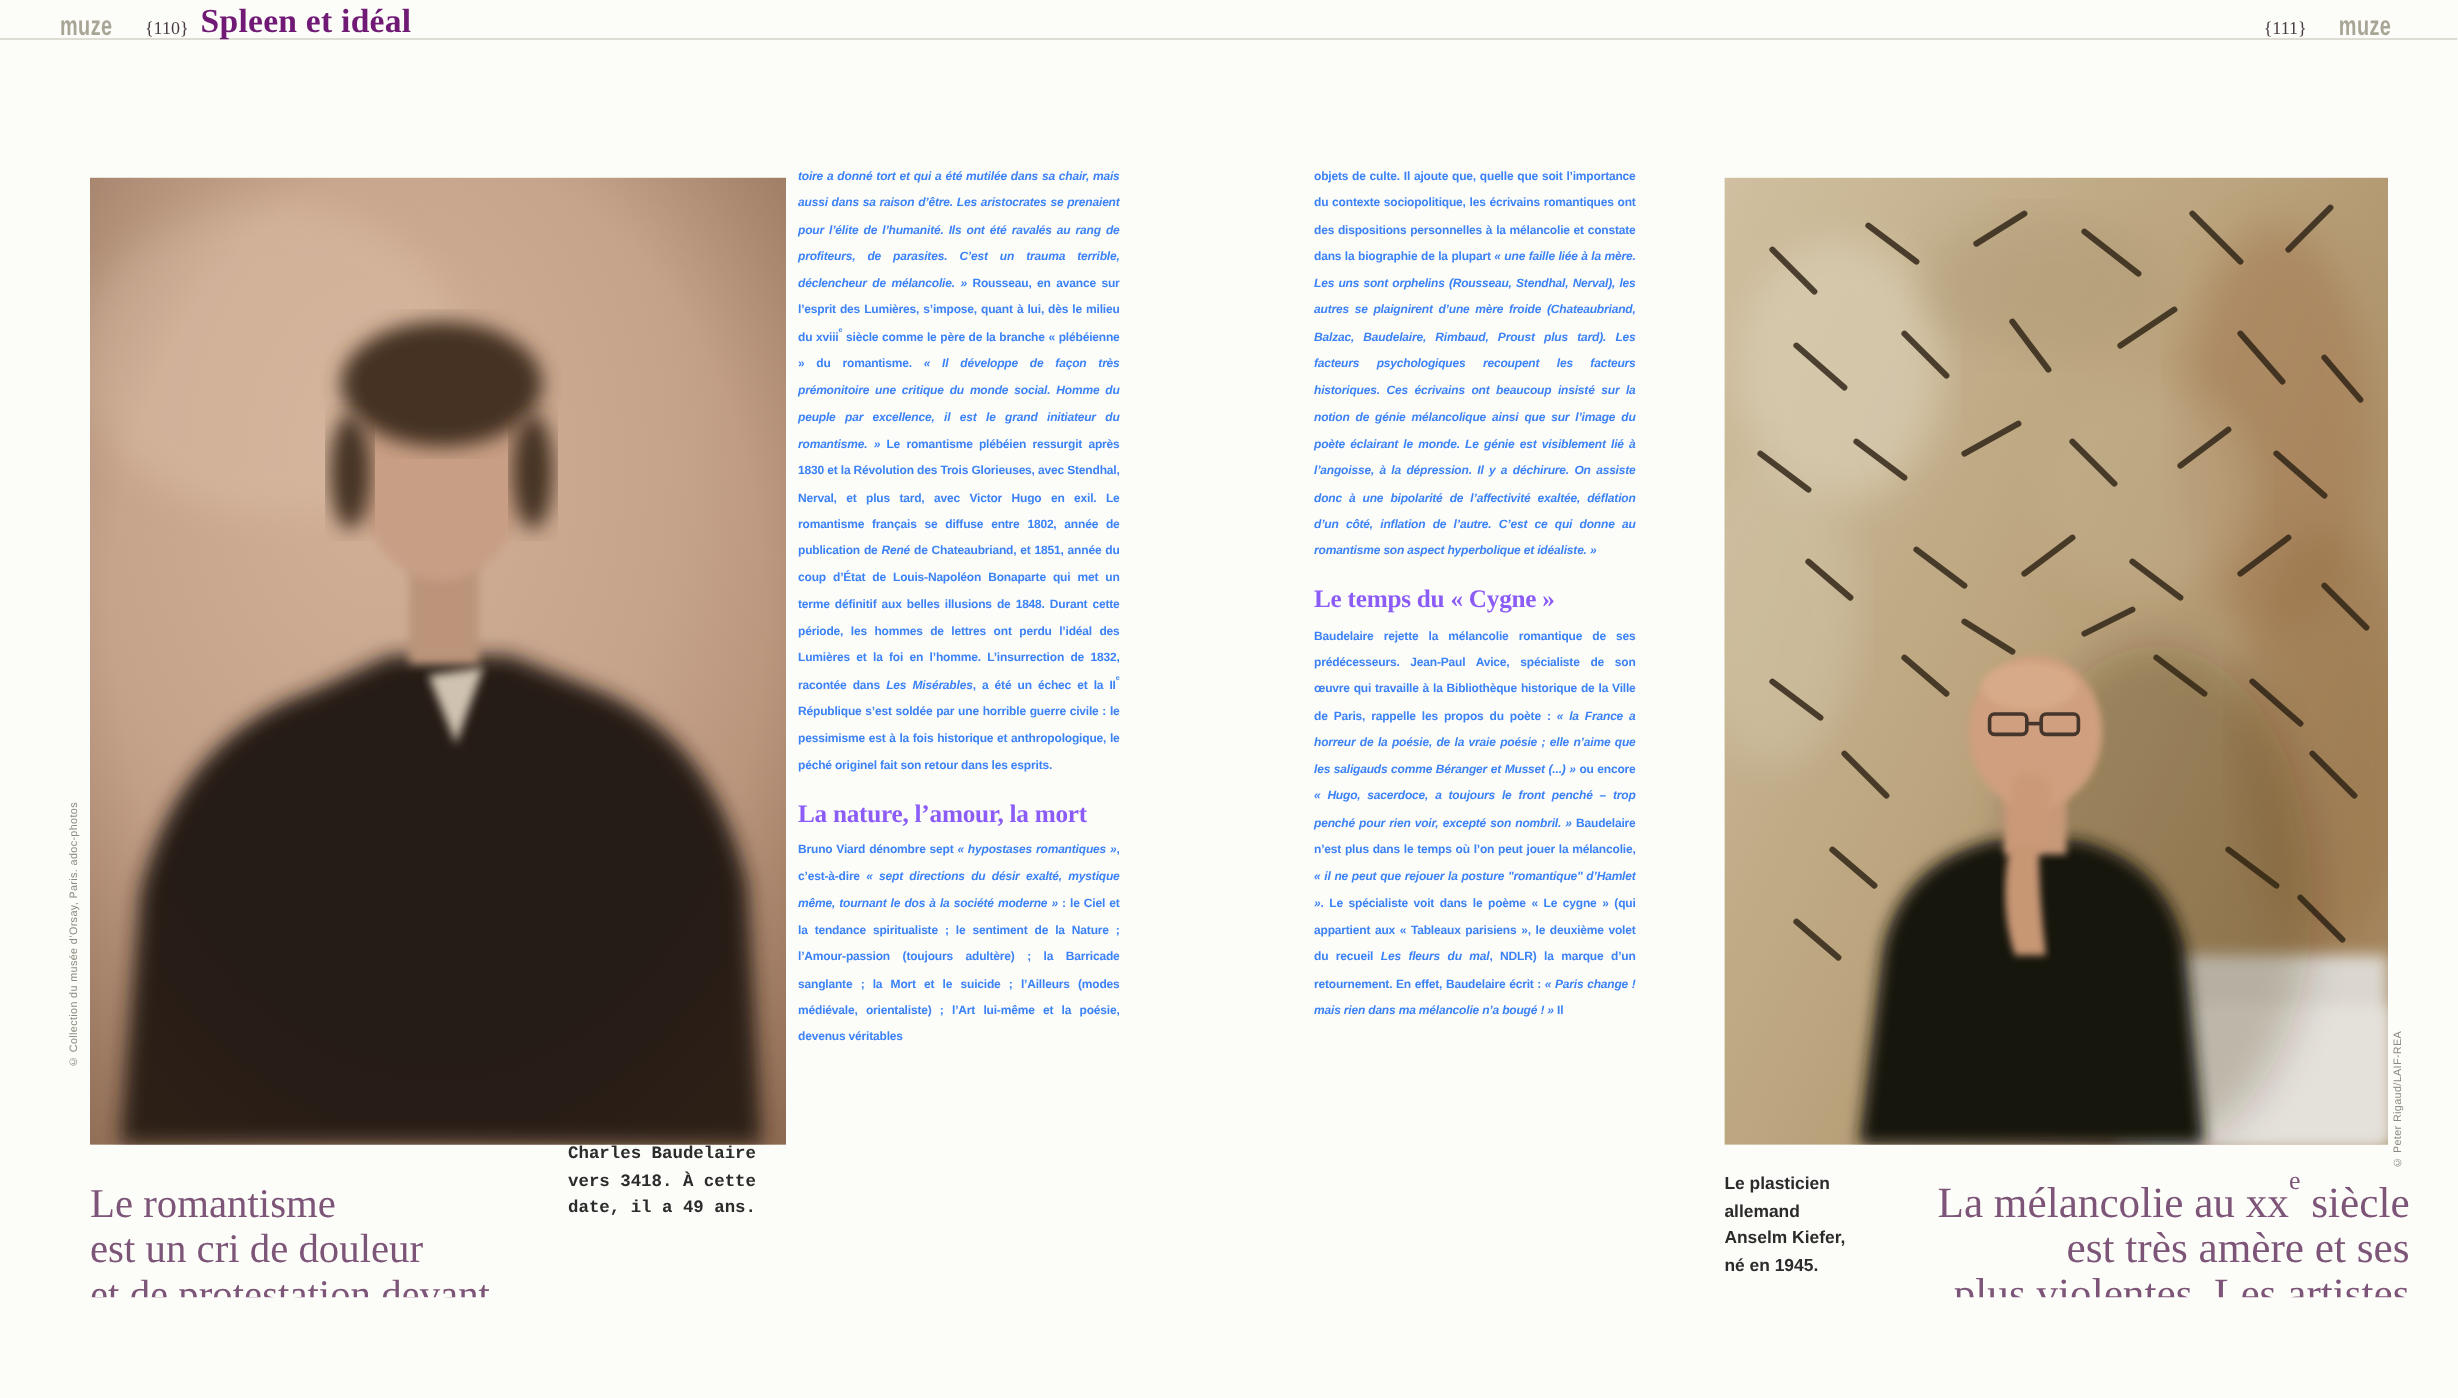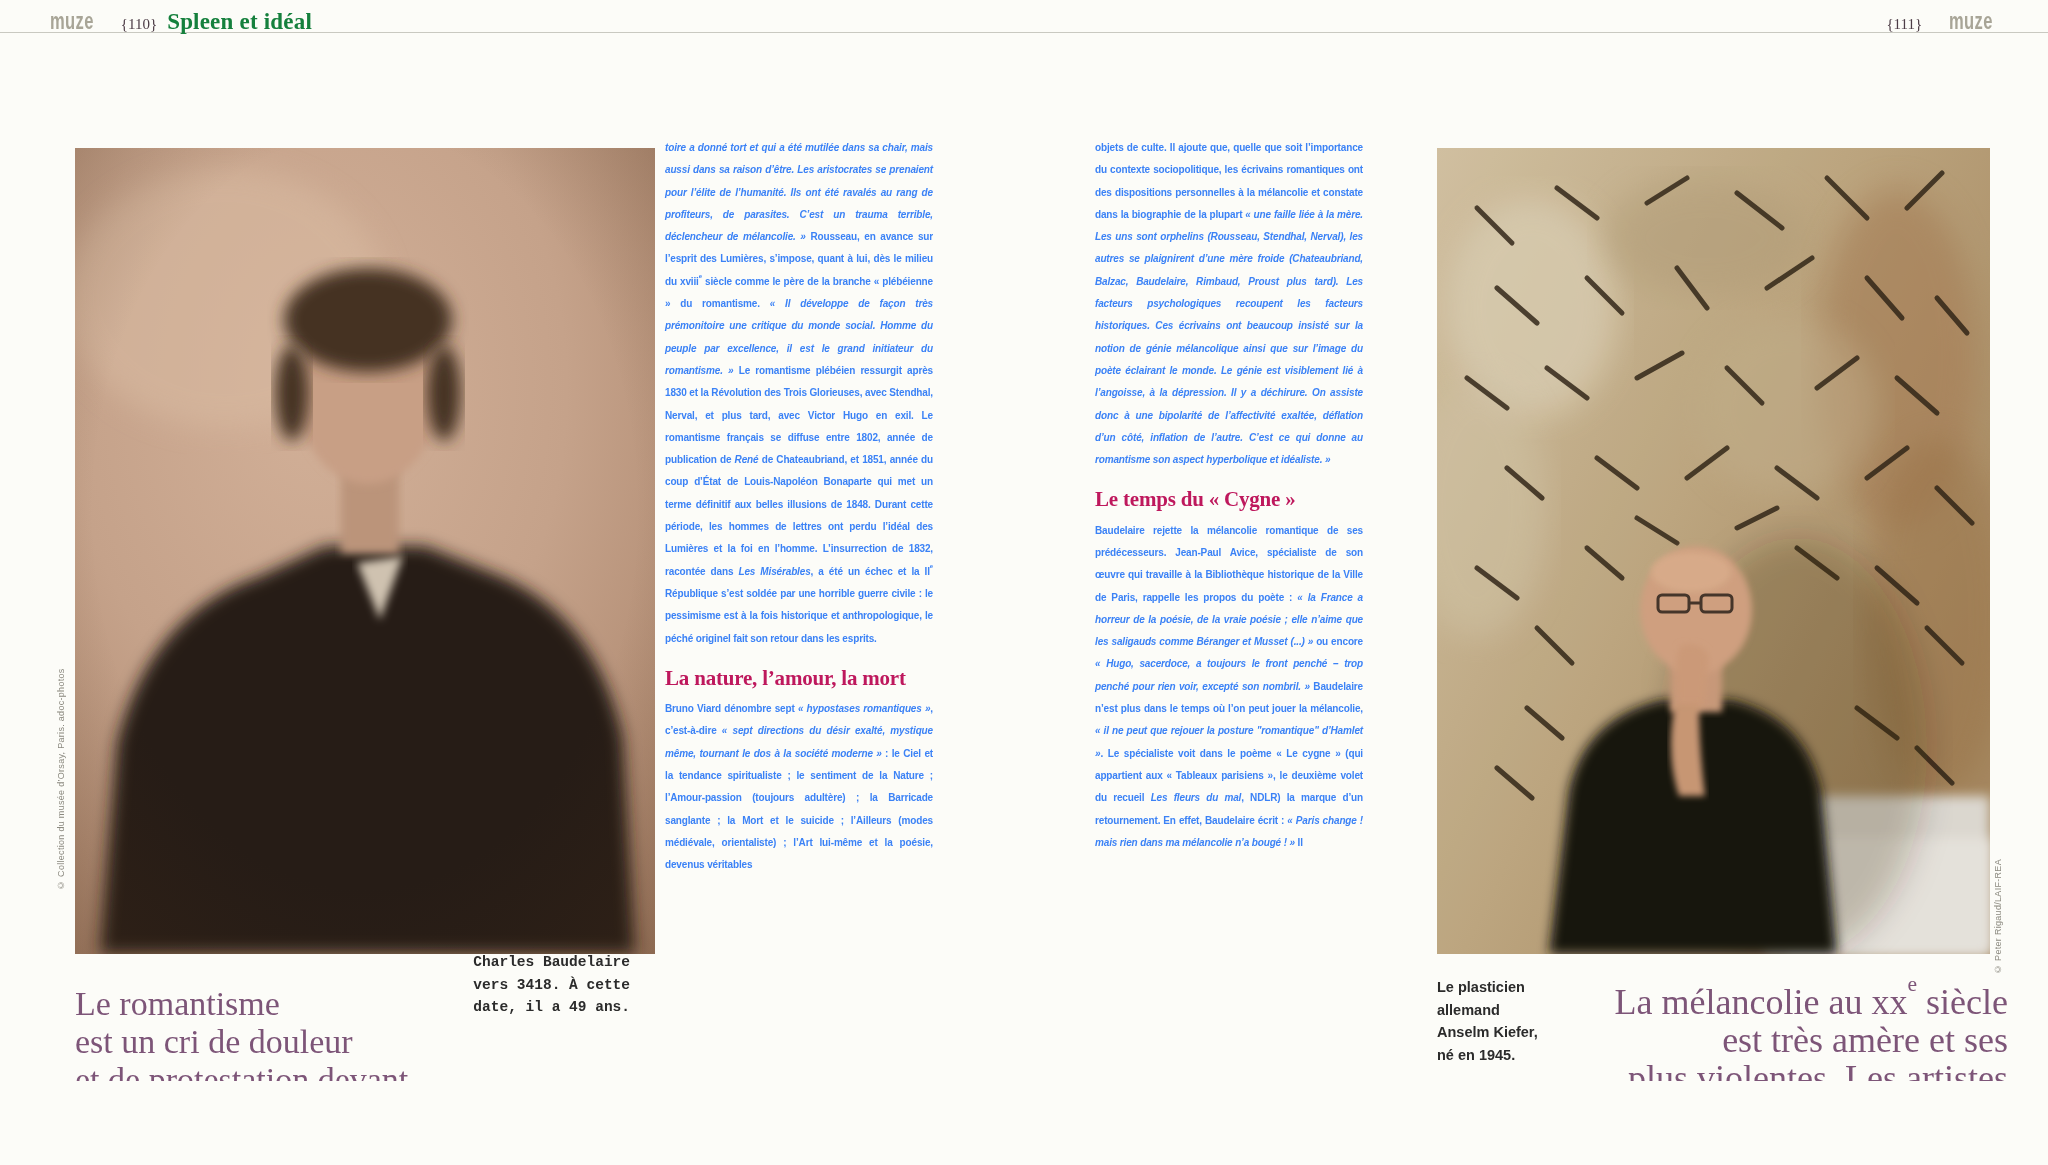--- a/index.html
+++ b/index.html
@@ -11,43 +11,43 @@
   
   .hdr-rule { position:absolute; left:0; top:32px; width:2048px; height:1px; background:#c9c9c1; }
   .bottom-rule { position:absolute; left:0; top:1162px; width:2048px; height:1px; background:#d4d4cc; }
   .hdr-group { position:absolute; top:0; height:33px; display:flex; align-items:flex-end; gap:10px; }
   .hdr-left { left:50px; }
   .hdr-right { right:55px; }
   .logo { font-size:23px; font-weight:700; color:#a8a597; letter-spacing:.5px;
           transform:scaleX(.72); transform-origin:left bottom; line-height:1; }
   .hdr-right .logo { transform-origin:right bottom; }
   .pagenum { font-family:"Liberation Serif", serif; font-size:15px; color:#4c3c46; line-height:1.15; }
-  .section-title { font-family:"Liberation Serif", serif; font-size:23px; font-weight:700;
-                   color:#15803d; line-height:1; letter-spacing:.2px; }
+  .section-title { font-family:"Liberation Serif", serif; font-size:28px; font-weight:700;
+                   color:#701a75; line-height:1; letter-spacing:.2px; }
 
   
   .photo-left  { left:75px;  top:148px; width:580px; height:806px; }
   .photo-right { left:1437px; top:148px; width:553px; height:806px; }
 
   
   .credit { position:absolute; writing-mode:vertical-rl; transform:rotate(180deg);
             font-size:9px; color:#8b897f; letter-spacing:.3px; white-space:nowrap; }
   .credit-left  { left:56px;  top:672px; height:218px; }
   .credit-right { left:1993px; top:824px; height:150px; }
 
   
   .col { position:absolute; width:268px; }
   .col2 { left:665px;  top:137px; }
   .col3 { left:1095px; top:137px; }
   .body-p { font-size:10px; line-height:22.3px; letter-spacing:-.15px;
             text-align:justify; hyphens:auto; -webkit-hyphens:auto; color:#3b82f6;font-weight:bold; }
   .body-p .it { font-style:italic; }
   .body-p sup, .pq sup { font-size:60%; line-height:0; position:relative; top:-.45em; }
   .subhead { font-family:"Liberation Serif", serif; font-size:21px; font-weight:700;
-             color:#be185d; margin:15px 0 7px; letter-spacing:-.2px; line-height:1.25; }
+             color:#8b5cf6; margin:15px 0 7px; letter-spacing:-.2px; line-height:1.25; }
 
   
   .caption { position:absolute; font-size:14.5px; font-weight:700; line-height:22.5px; color:#2b2b2b; }
   .cap-left  { left:400px; top:951px; width:230px; text-align:right;font-family:Liberation Mono, monospace; }
   .cap-right { left:1437px; top:976px; width:150px; text-align:left; }
 
   
   .pq { position:absolute; font-family:"Liberation Serif", serif; color:#7d5578; }
   .pq-left  { left:75px; top:985px; width:530px; font-size:34px; line-height:38px; text-align:left; }
   .pq-right { right:40px; top:983px; width:620px; font-size:36px; line-height:38px; text-align:right; }

